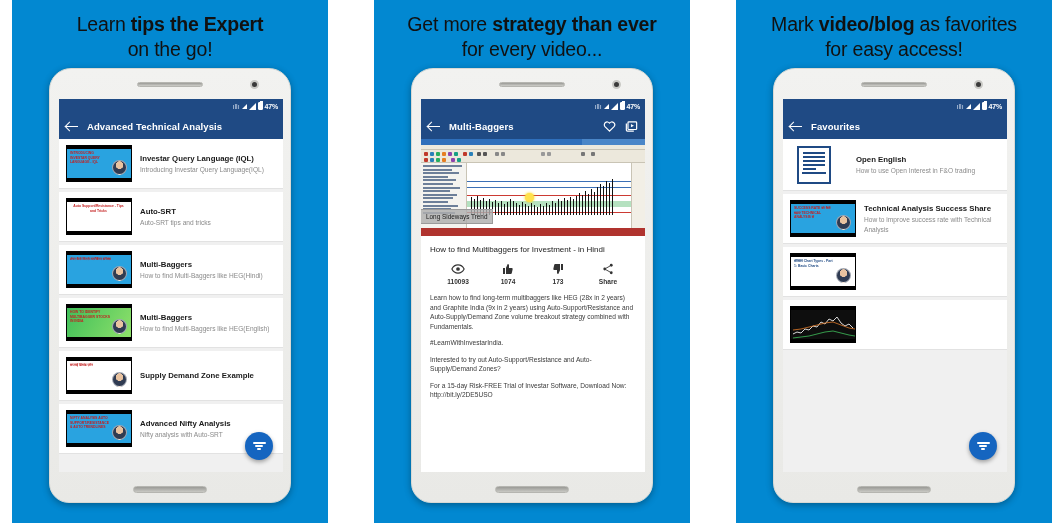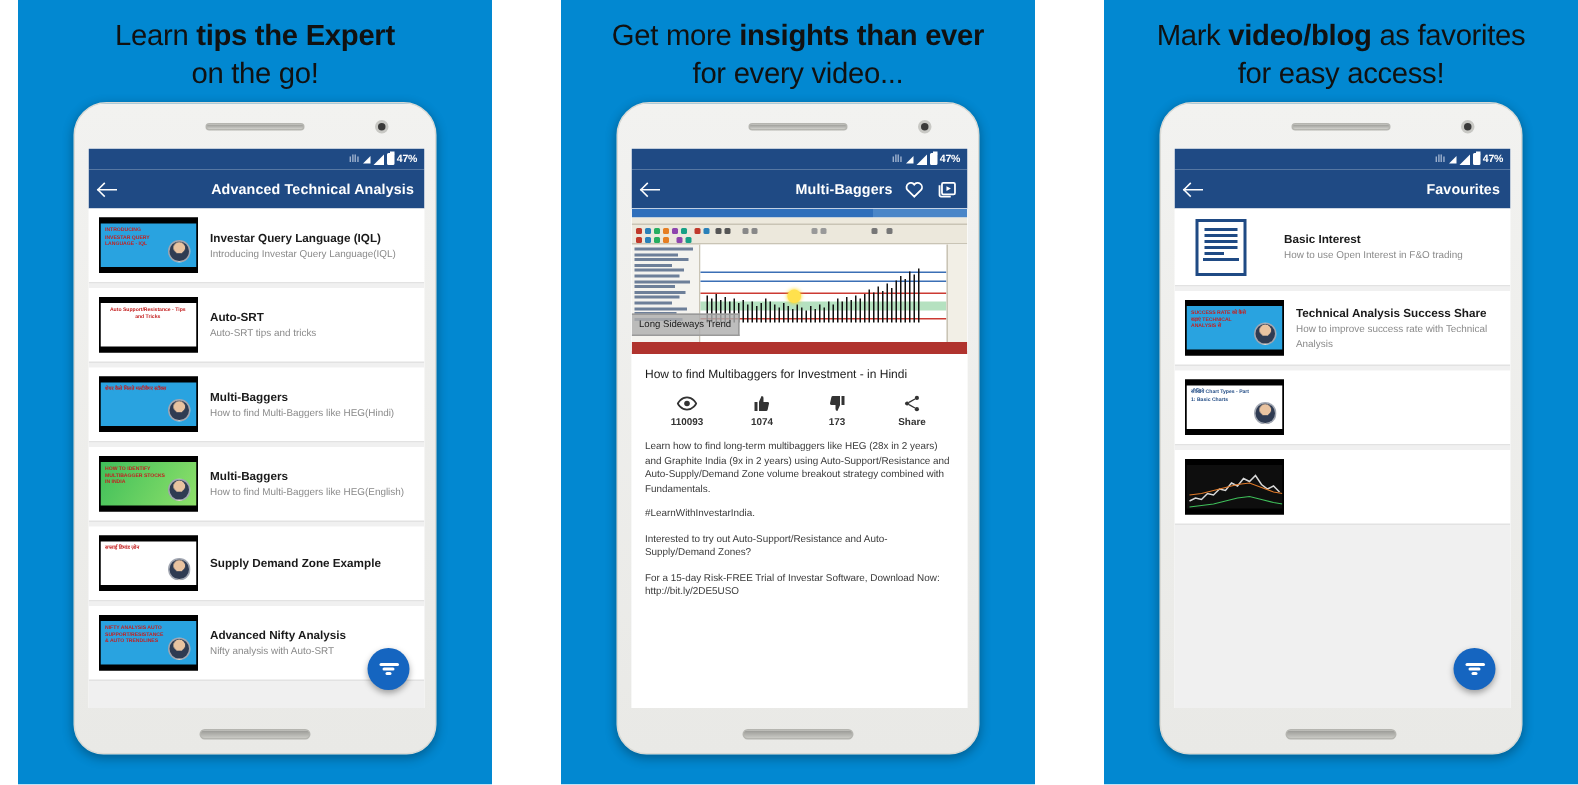--- a/index.html
+++ b/index.html
@@ -105,21 +105,20 @@
   .wifi-dots { color: #cfd9ea; font-size: 7px; line-height: 7px; }
 
   
   .appbar {
     height: 26px;
     background: #1f4a84;
     display: flex;
     align-items: center;
     padding: 0 7px;
     gap: 8px;
-    text-align: right;
   }
   .back-arrow {
     width: 13px; height: 13px; position: relative; flex: 0 0 auto; cursor: pointer;
   }
   .back-arrow:before {
     content: ""; position: absolute; top: 6px; left: 0; width: 12px; height: 1.4px; background: #fff;
   }
   .back-arrow:after {
     content: ""; position: absolute; top: 3.2px; left: 0.3px;
     width: 6px; height: 6px; border-left: 1.4px solid #fff; border-bottom: 1.4px solid #fff;
@@ -359,21 +358,21 @@
       </div>
 
       <div class="phone-bottom">
         <div class="home-bar"></div>
       </div>
     </div>
   </div>
 
   <div class="panel p2">
     <div class="headline">
-      <div><span>Get more </span><b>insights than ever</b><span></span></div>
+      <div><span>Get more </span><b>strategy than ever</b><span></span></div>
       <div class="l2">for every video...</div>
     </div>
 
     <div class="phone">
       <div class="phone-top">
         <div class="speaker"></div>
         <div class="camera"></div>
       </div>
 
       <div class="screen">
@@ -601,21 +600,21 @@
         <div class="list">
           <div class="list-item" style="min-height:52px">
             <div class="doc-icon">
               <span></span>
                 <span></span>
                 <span></span>
                 <span></span>
                 <span class="short"></span>
             </div>
             <div class="item-text">
-              <div class="item-title">Basic Interest</div>
+              <div class="item-title">Open English</div>
               <div class="item-sub">How to use Open Interest in F&amp;O trading</div>
             </div>
           </div>
 
           <div class="list-item" style="min-height:50px">
             <div class="thumb">
               <div class="tb-inner" style="background:#29a3e0">
                 <div class="tb-text" style="color:#c42020">SUCCESS RATE को कैसे बढ़ाएं TECHNICAL ANALYSIS से</div>
                 <div class="tb-face"></div>
               </div>

